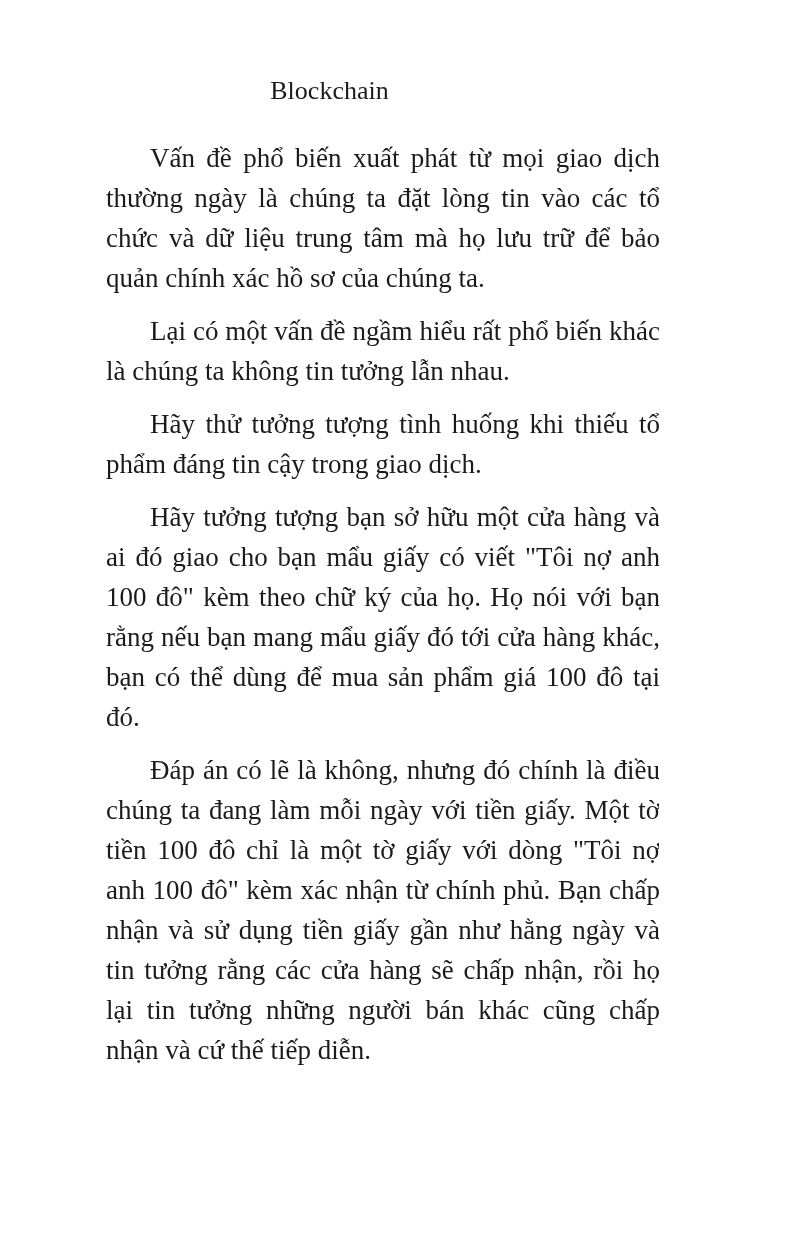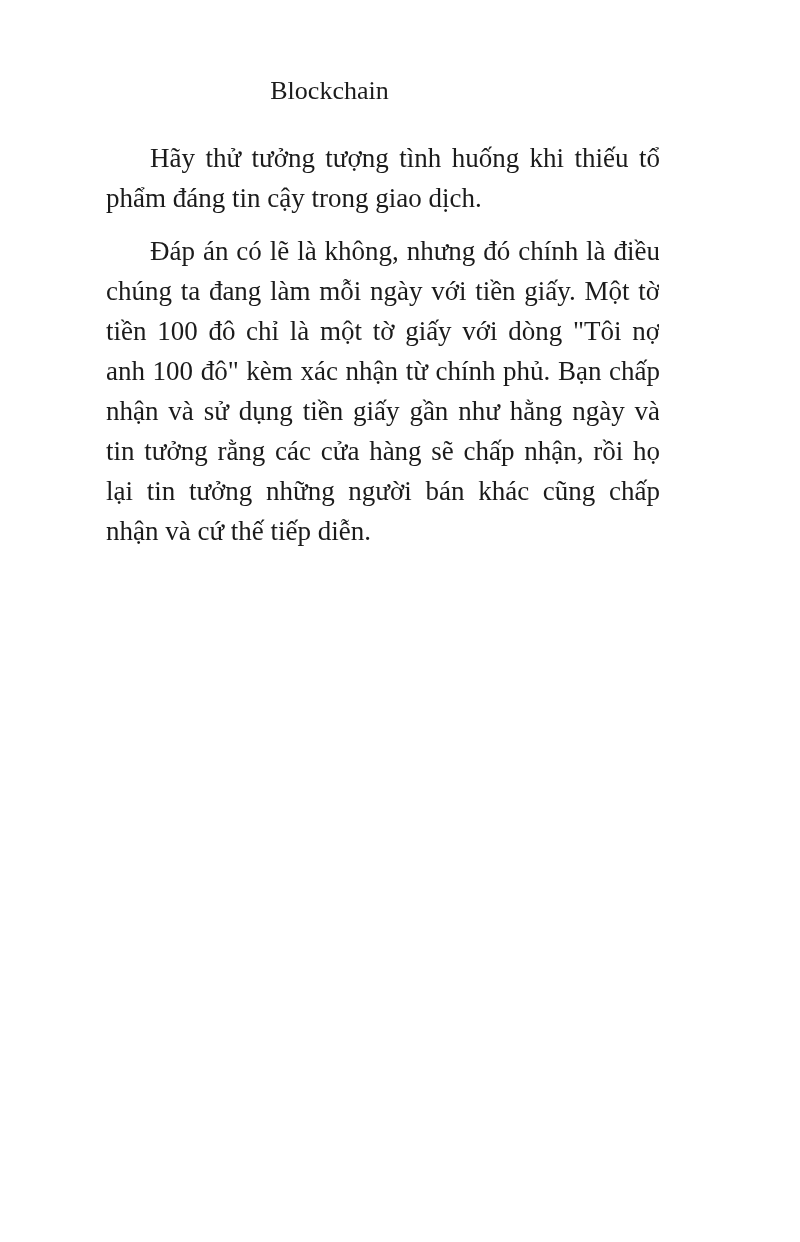--- a/index.html
+++ b/index.html
@@ -52,18 +52,21 @@
   }
 </style>
 </head>
 <body>
 
 <div class="page">
 
   <div class="running-header">Blockchain</div>
 
   <div class="content">
+    <p>Vấn đề phổ biến xuất phát từ mọi giao dịch thường ngày là chúng ta đặt lòng tin vào các tổ chức và dữ liệu trung tâm mà họ lưu trữ để bảo quản chính xác hồ sơ của chúng ta.</p>
+    <p>Lại có một vấn đề ngầm hiểu rất phổ biến khác là chúng ta không tin tưởng lẫn nhau.</p>
     <p>Hãy thử tưởng tượng tình huống khi thiếu tổ phẩm đáng tin cậy trong giao dịch.</p>
+    <p>Hãy tưởng tượng bạn sở hữu một cửa hàng và ai đó giao cho bạn mẩu giấy có viết "Tôi nợ anh 100 đô" kèm theo chữ ký của họ. Họ nói với bạn rằng nếu bạn mang mẩu giấy đó tới cửa hàng khác, bạn có thể dùng để mua sản phẩm giá 100 đô tại đó.</p>
     <p>Đáp án có lẽ là không, nhưng đó chính là điều chúng ta đang làm mỗi ngày với tiền giấy. Một tờ tiền 100 đô chỉ là một tờ giấy với dòng "Tôi nợ anh 100 đô" kèm xác nhận từ chính phủ. Bạn chấp nhận và sử dụng tiền giấy gần như hằng ngày và tin tưởng rằng các cửa hàng sẽ chấp nhận, rồi họ lại tin tưởng những người bán khác cũng chấp nhận và cứ thế tiếp diễn.</p>
   </div>
 
 
 </div>
 
 </body></html>

